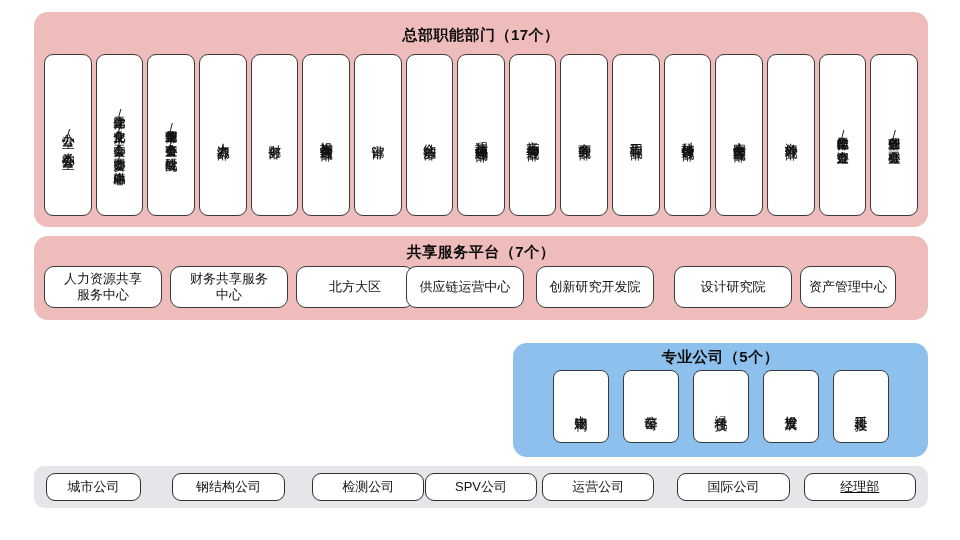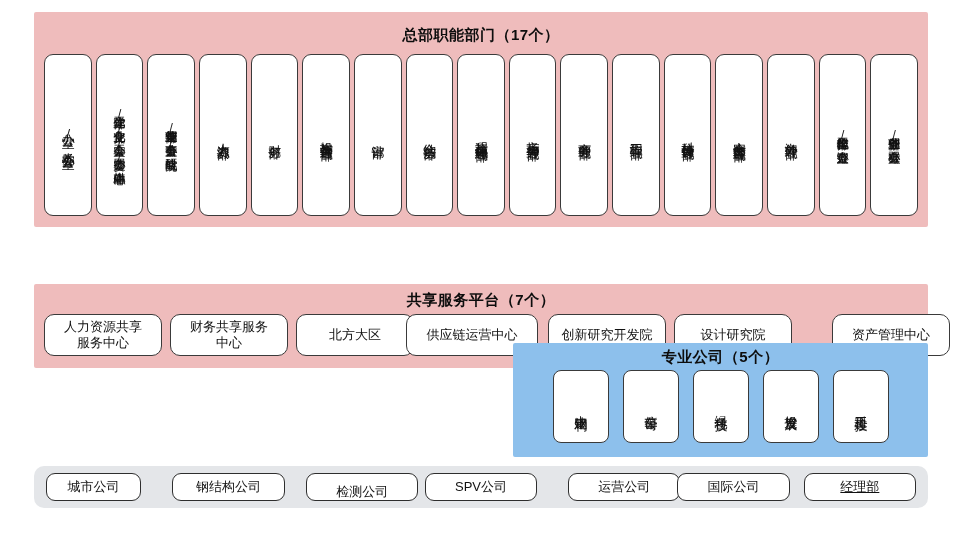--- a/index.html
+++ b/index.html
@@ -19,21 +19,21 @@
     position: relative;
     width: 960px;
     height: 540px;
     box-sizing: border-box;
   }
 
   
   .panel {
     position: absolute;
     box-sizing: border-box;
-    border-radius: 2px;
+    border-radius: 14px;
   }
   .panel-title {
     position: absolute;
     left: 0;
     right: 0;
     text-align: center;
     font-weight: bold;
     font-size: 15px;
     letter-spacing: 0.5px;
     color: #0d0d0d;
@@ -81,21 +81,21 @@
     padding: 0 4px;
     white-space: pre-line;
   }
 
   
   #hq-panel  { left: 34px;  top: 12px;  width: 894px; height: 215px; }
   #hq-panel .panel-title { top: 14px; }
   #hq-panel .box { top: 42px; height: 162px; }
 
   
-  #shared-panel { left: 34px; top: 236px; width: 894px; height: 84px; margin-top: 48px; }
+  #shared-panel { left: 34px; top: 236px; width: 894px; height: 84px; }
   #shared-panel .panel-title { top: 7px; }
   #shared-panel .box { top: 30px; height: 42px; border-radius: 10px; }
 
   
   #region-panel { left: 34px; top: 343px; width: 473px; height: 114px; }
   #region-panel .panel-title { top: 5px; }
   #region-panel .box { top: 27px; height: 73px; width: 56px; border-radius: 8px; }
 
   
   #prof-panel { left: 513px; top: 343px; width: 415px; height: 114px; }
@@ -179,30 +179,30 @@
           <span class="hlabel">人力资源共享
 服务中心</span>
         </div>
         <div class="box" style="left: 136px; width: 118px;">
           <span class="hlabel">财务共享服务
 中心</span>
         </div>
         <div class="box" style="left: 262px; width: 118px;">
           <span class="hlabel">北方大区</span>
         </div>
-        <div class="box" style="left: 372px; width: 132px;">
+        <div class="box" style="left: 372px; width: 118px;">
           <span class="hlabel">供应链运营中心</span>
         </div>
-        <div class="box" style="left: 514px; width: 118px;">
+        <div class="box" style="left: 502px; width: 118px;">
           <span class="hlabel">创新研究开发院</span>
         </div>
         <div class="box" style="left: 640px; width: 118px;">
           <span class="hlabel">设计研究院</span>
         </div>
-        <div class="box" style="left: 798px; width: 118px;">
+        <div class="box" style="left: 766px; width: 96px;">
           <span class="hlabel">资产管理中心</span>
         </div>
       </div>
   </div>
 
 
   <div class="panel panel-blue-strong" id="prof-panel">
     <div class="panel-title">专业公司（5个）</div>
     <div id="prof-boxes">
         <div class="box" style="left: 39.5px; width: 56px;">
@@ -224,27 +224,27 @@
   </div>
 
   <div class="panel panel-gray" id="bottom-panel">
     <div id="bottom-boxes">
         <div class="box" style="left: 12px; width: 95px;">
           <span class="hlabel">城市公司</span>
         </div>
         <div class="box" style="left: 138.286px; width: 112.286px;">
           <span class="hlabel">钢结构公司</span>
         </div>
-        <div class="box" style="left: 272px; width: 112.286px; align-items: flex-end;">
+        <div class="box" style="left: 278px; width: 112.286px;">
           <span class="hlabel">检测公司</span>
         </div>
         <div class="box" style="left: 390.857px; width: 112.286px;">
           <span class="hlabel">SPV公司</span>
         </div>
-        <div class="box" style="left: 534px; width: 112.286px; align-items: center;">
+        <div class="box" style="left: 508px; width: 112.286px; align-items: center;">
           <span class="hlabel">运营公司</span>
         </div>
         <div class="box" style="left: 643.429px; width: 112.286px;">
           <span class="hlabel">国际公司</span>
         </div>
         <div class="box" style="left: 769.714px; width: 112.286px; text-decoration: underline;">
           <span class="hlabel">经理部</span>
         </div>
       </div>
   </div>

